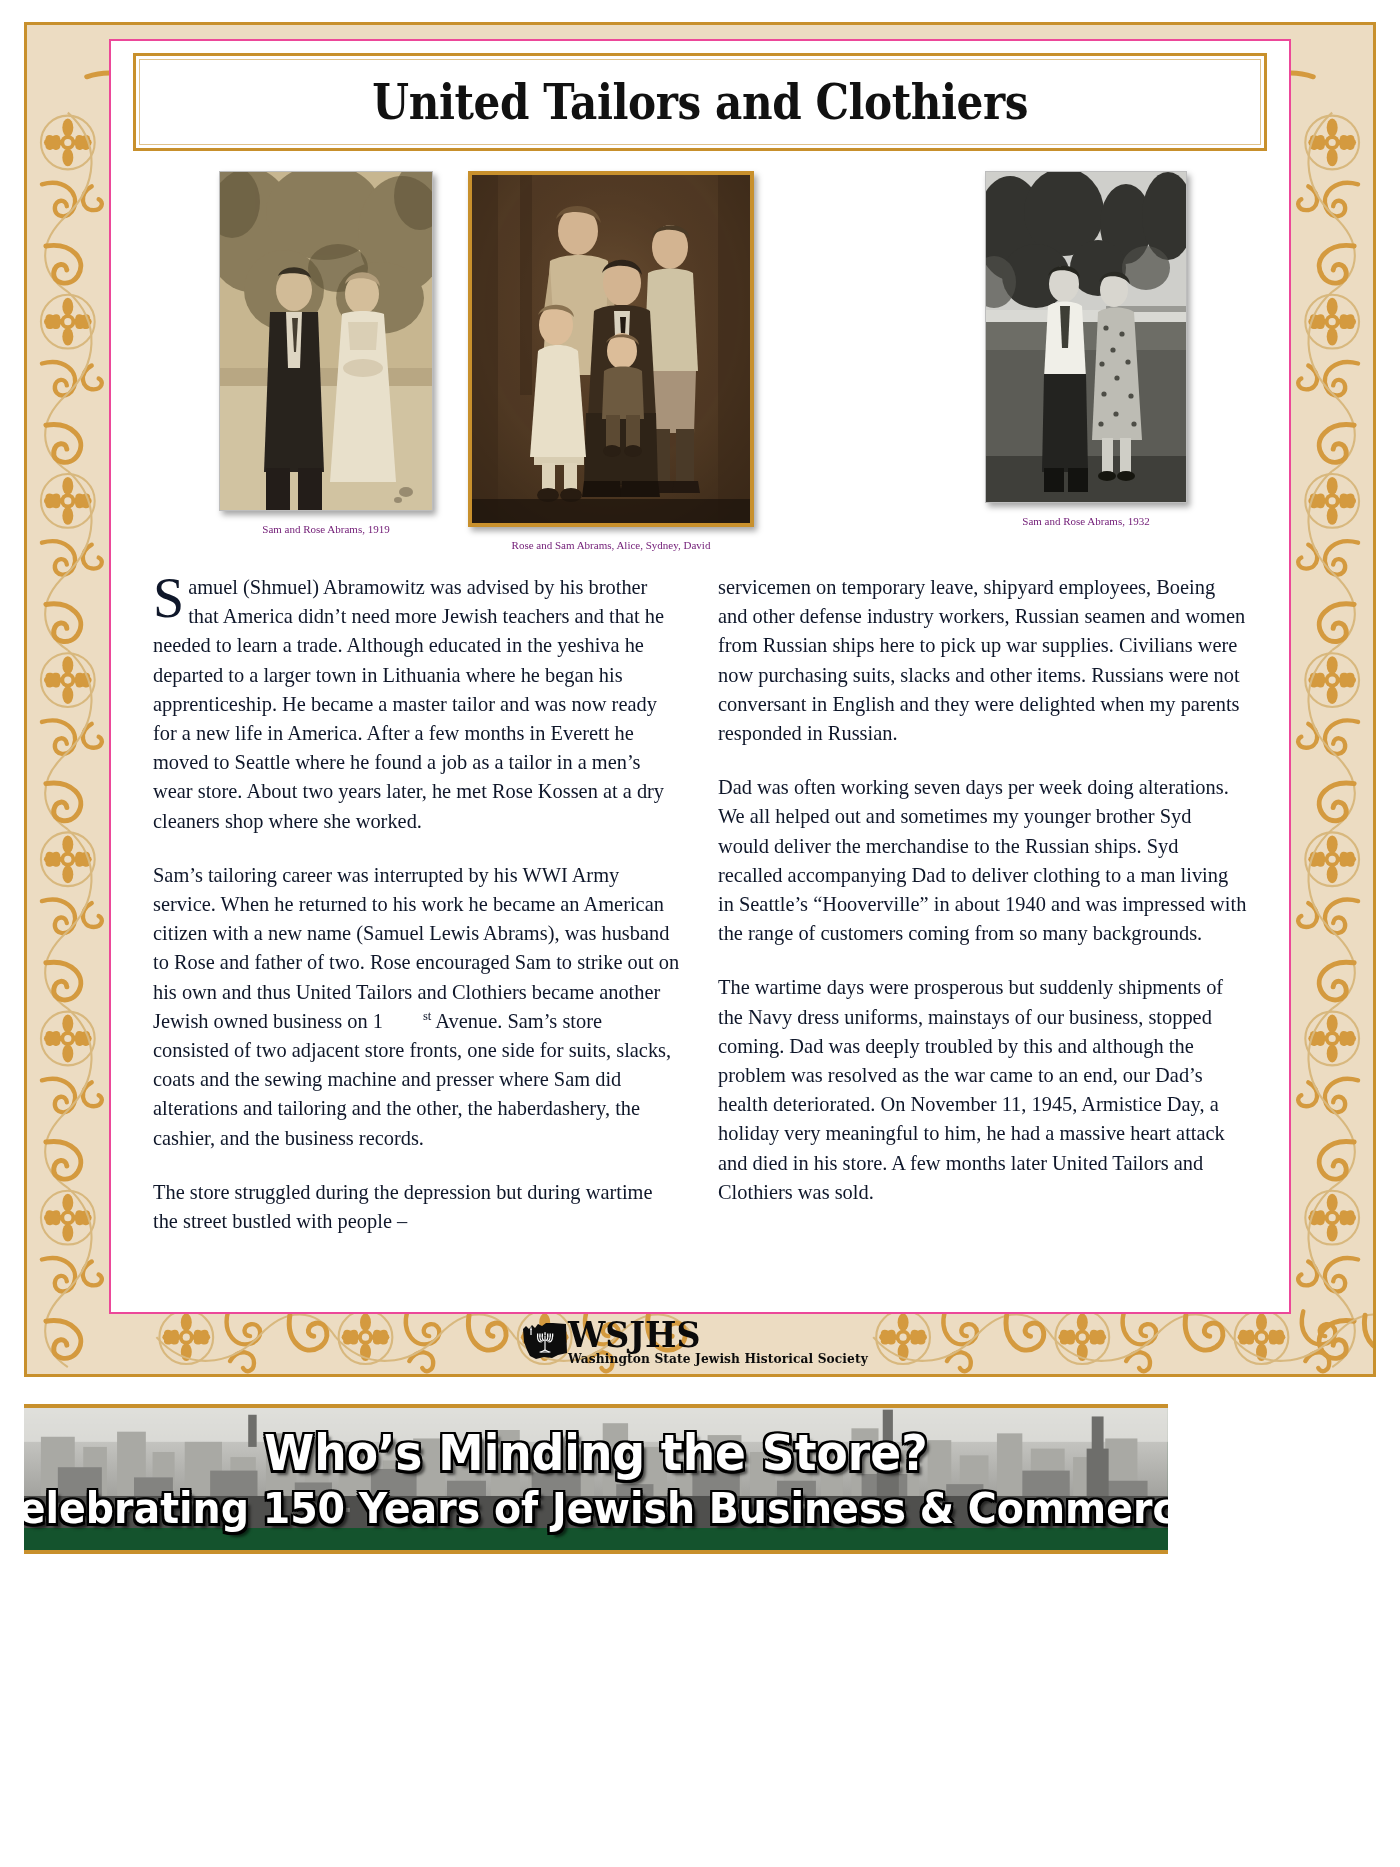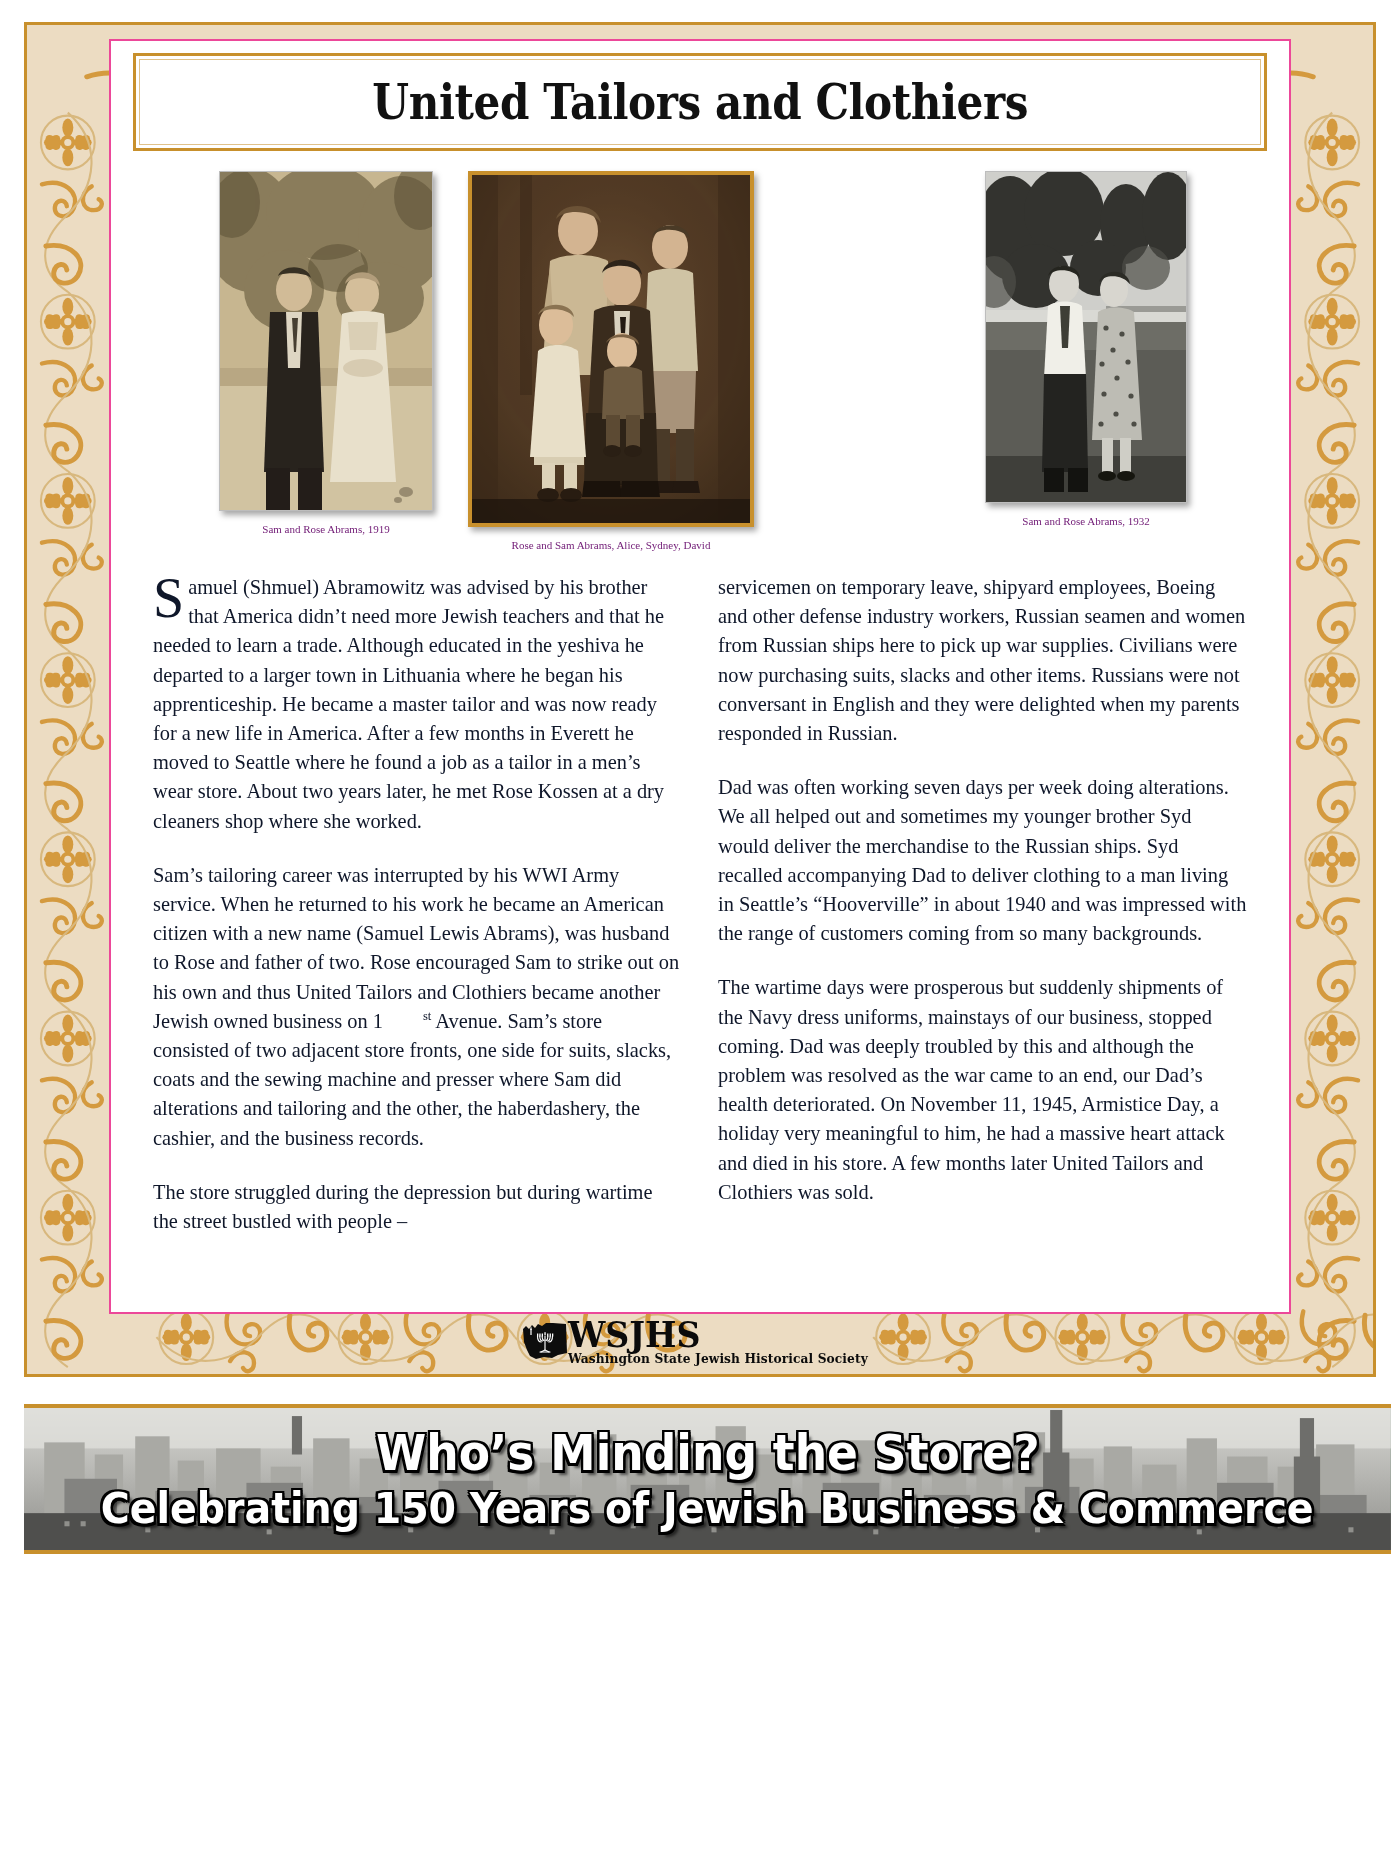--- a/index.html
+++ b/index.html
@@ -201,21 +201,21 @@
     letter-spacing: 0.1px;
     transform: scaleX(0.97);
     transform-origin: left center;
   }
 
   
   .banner {
     position: absolute;
     left: 24px;
     top: 1404px;
-    width: 1367px;
+    width: 1144px;
     height: 142px;
     border-top: 4px solid #c8902c;
     border-bottom: 4px solid #c8902c;
     overflow: hidden;
     background: #14532d;
   }
   .banner-photo { position: absolute; inset: 0; }
   .banner-text {
     position: absolute;
     inset: 0;

